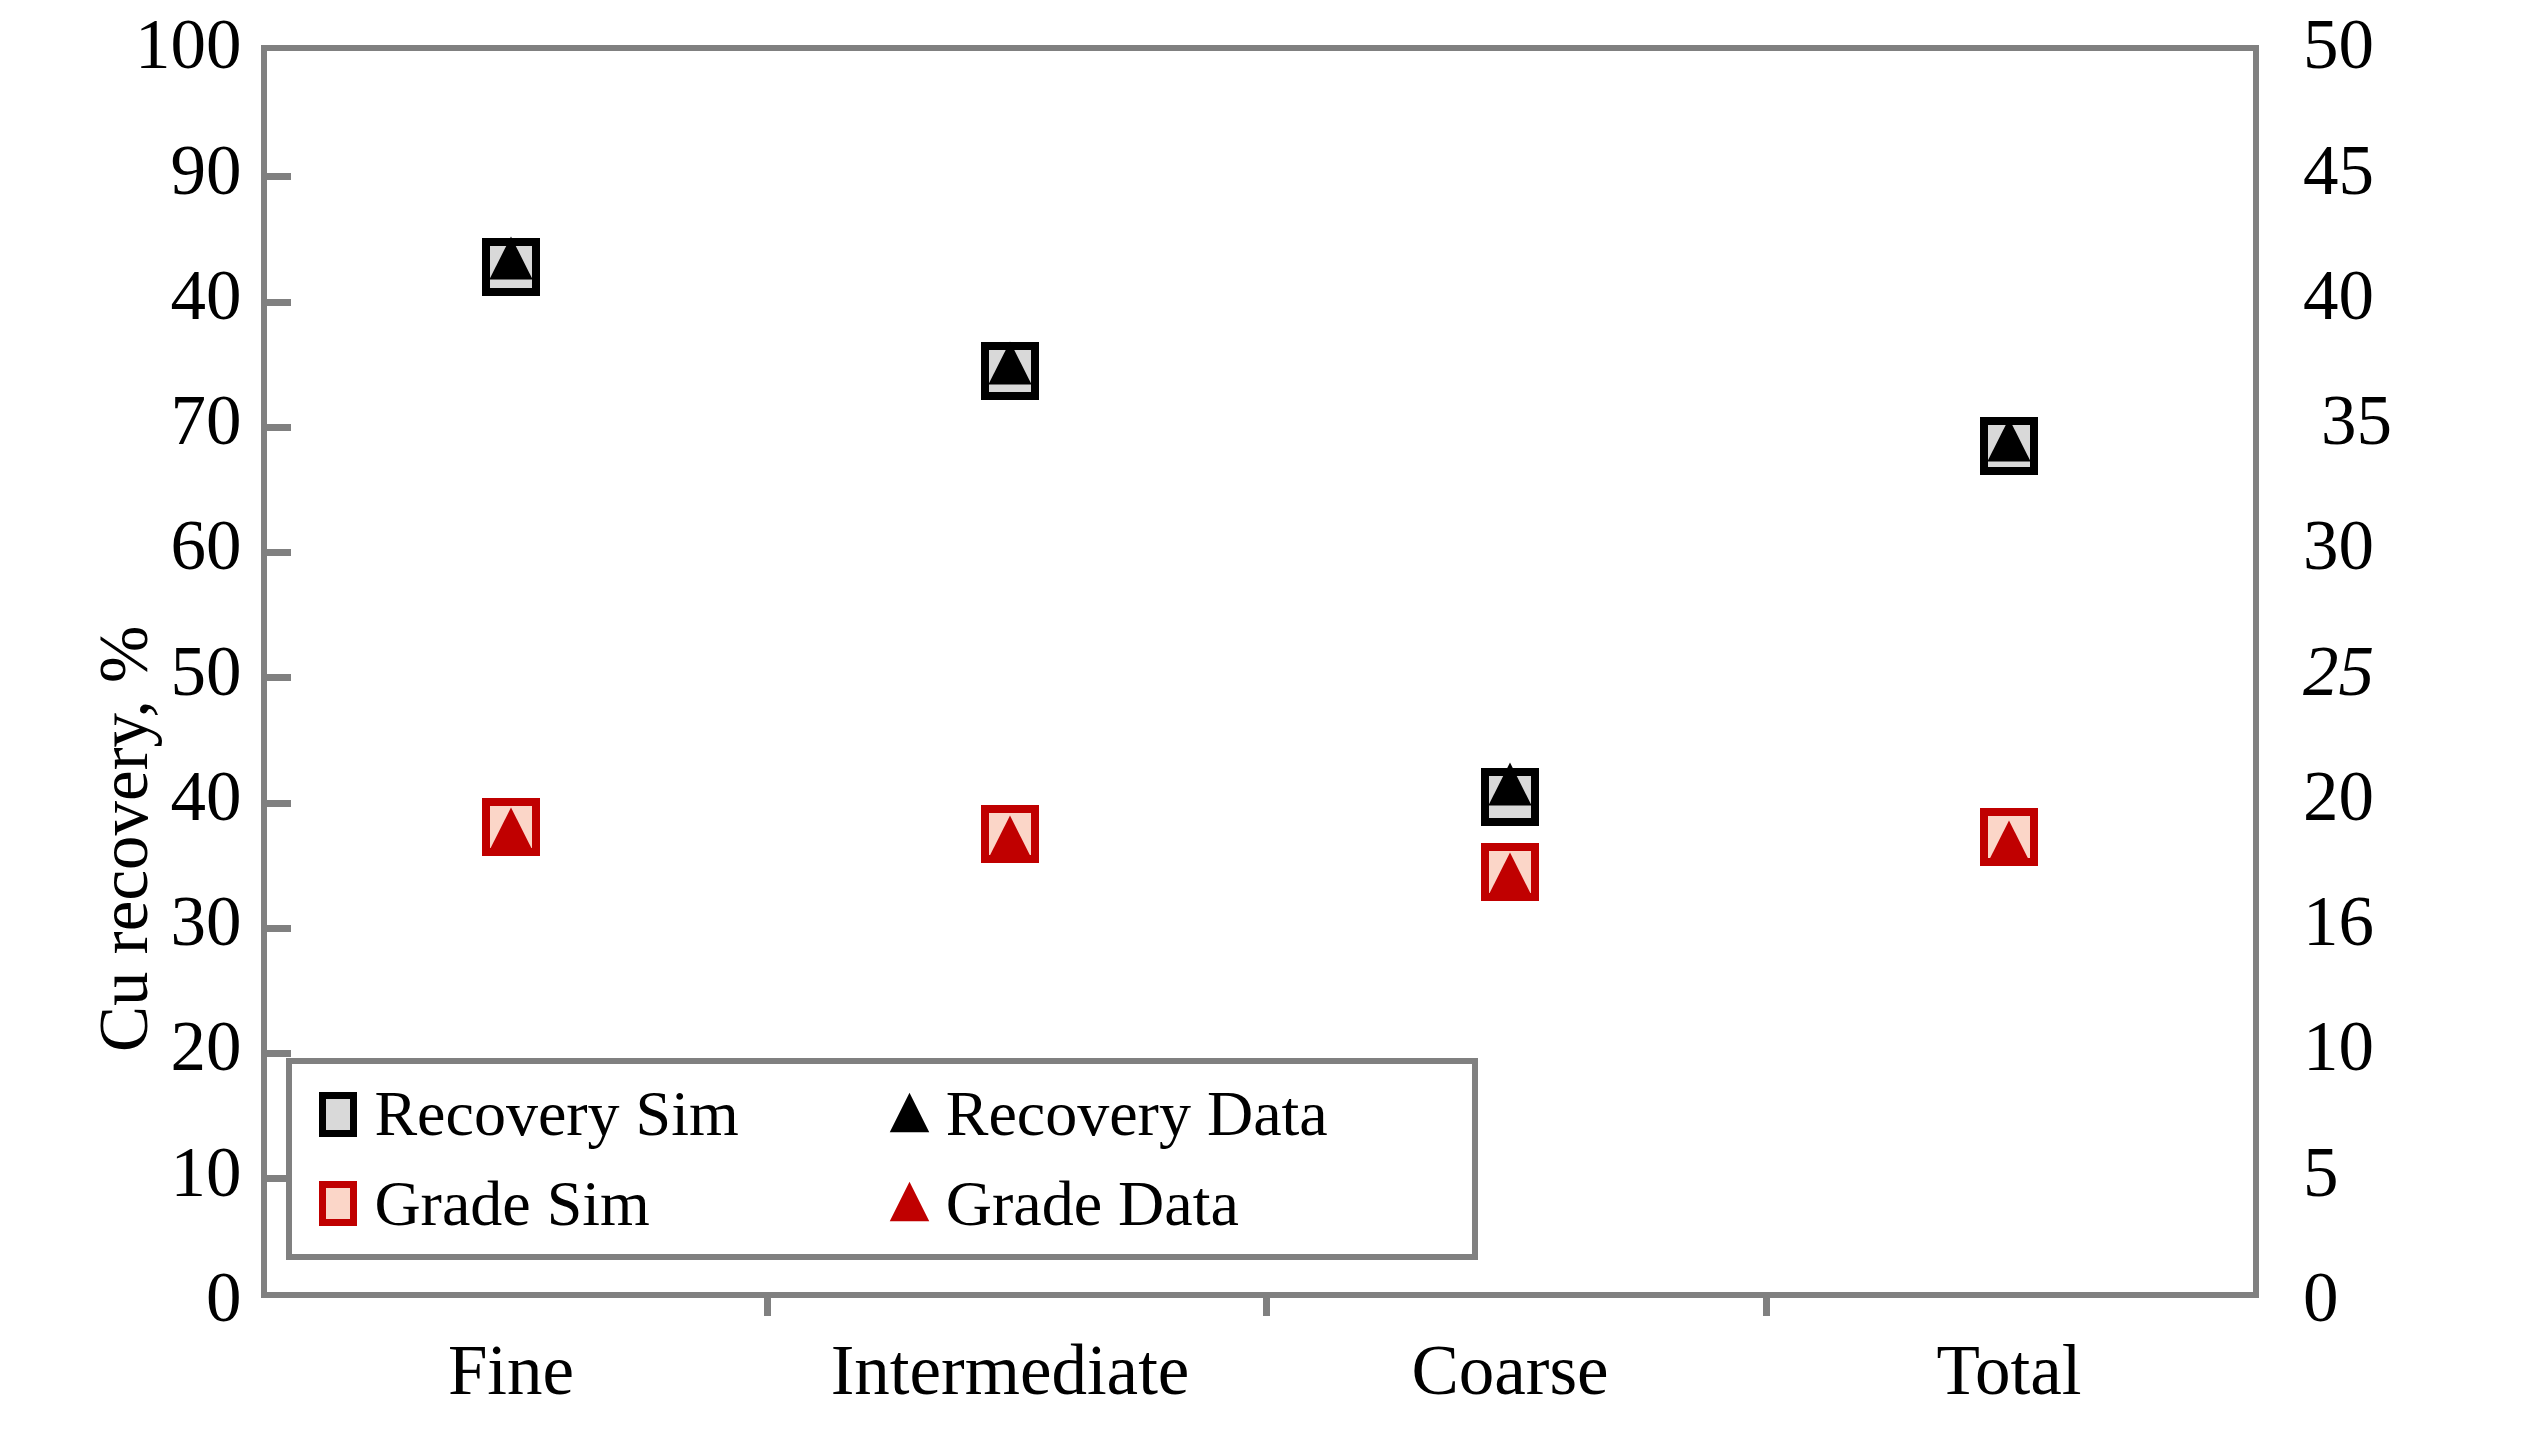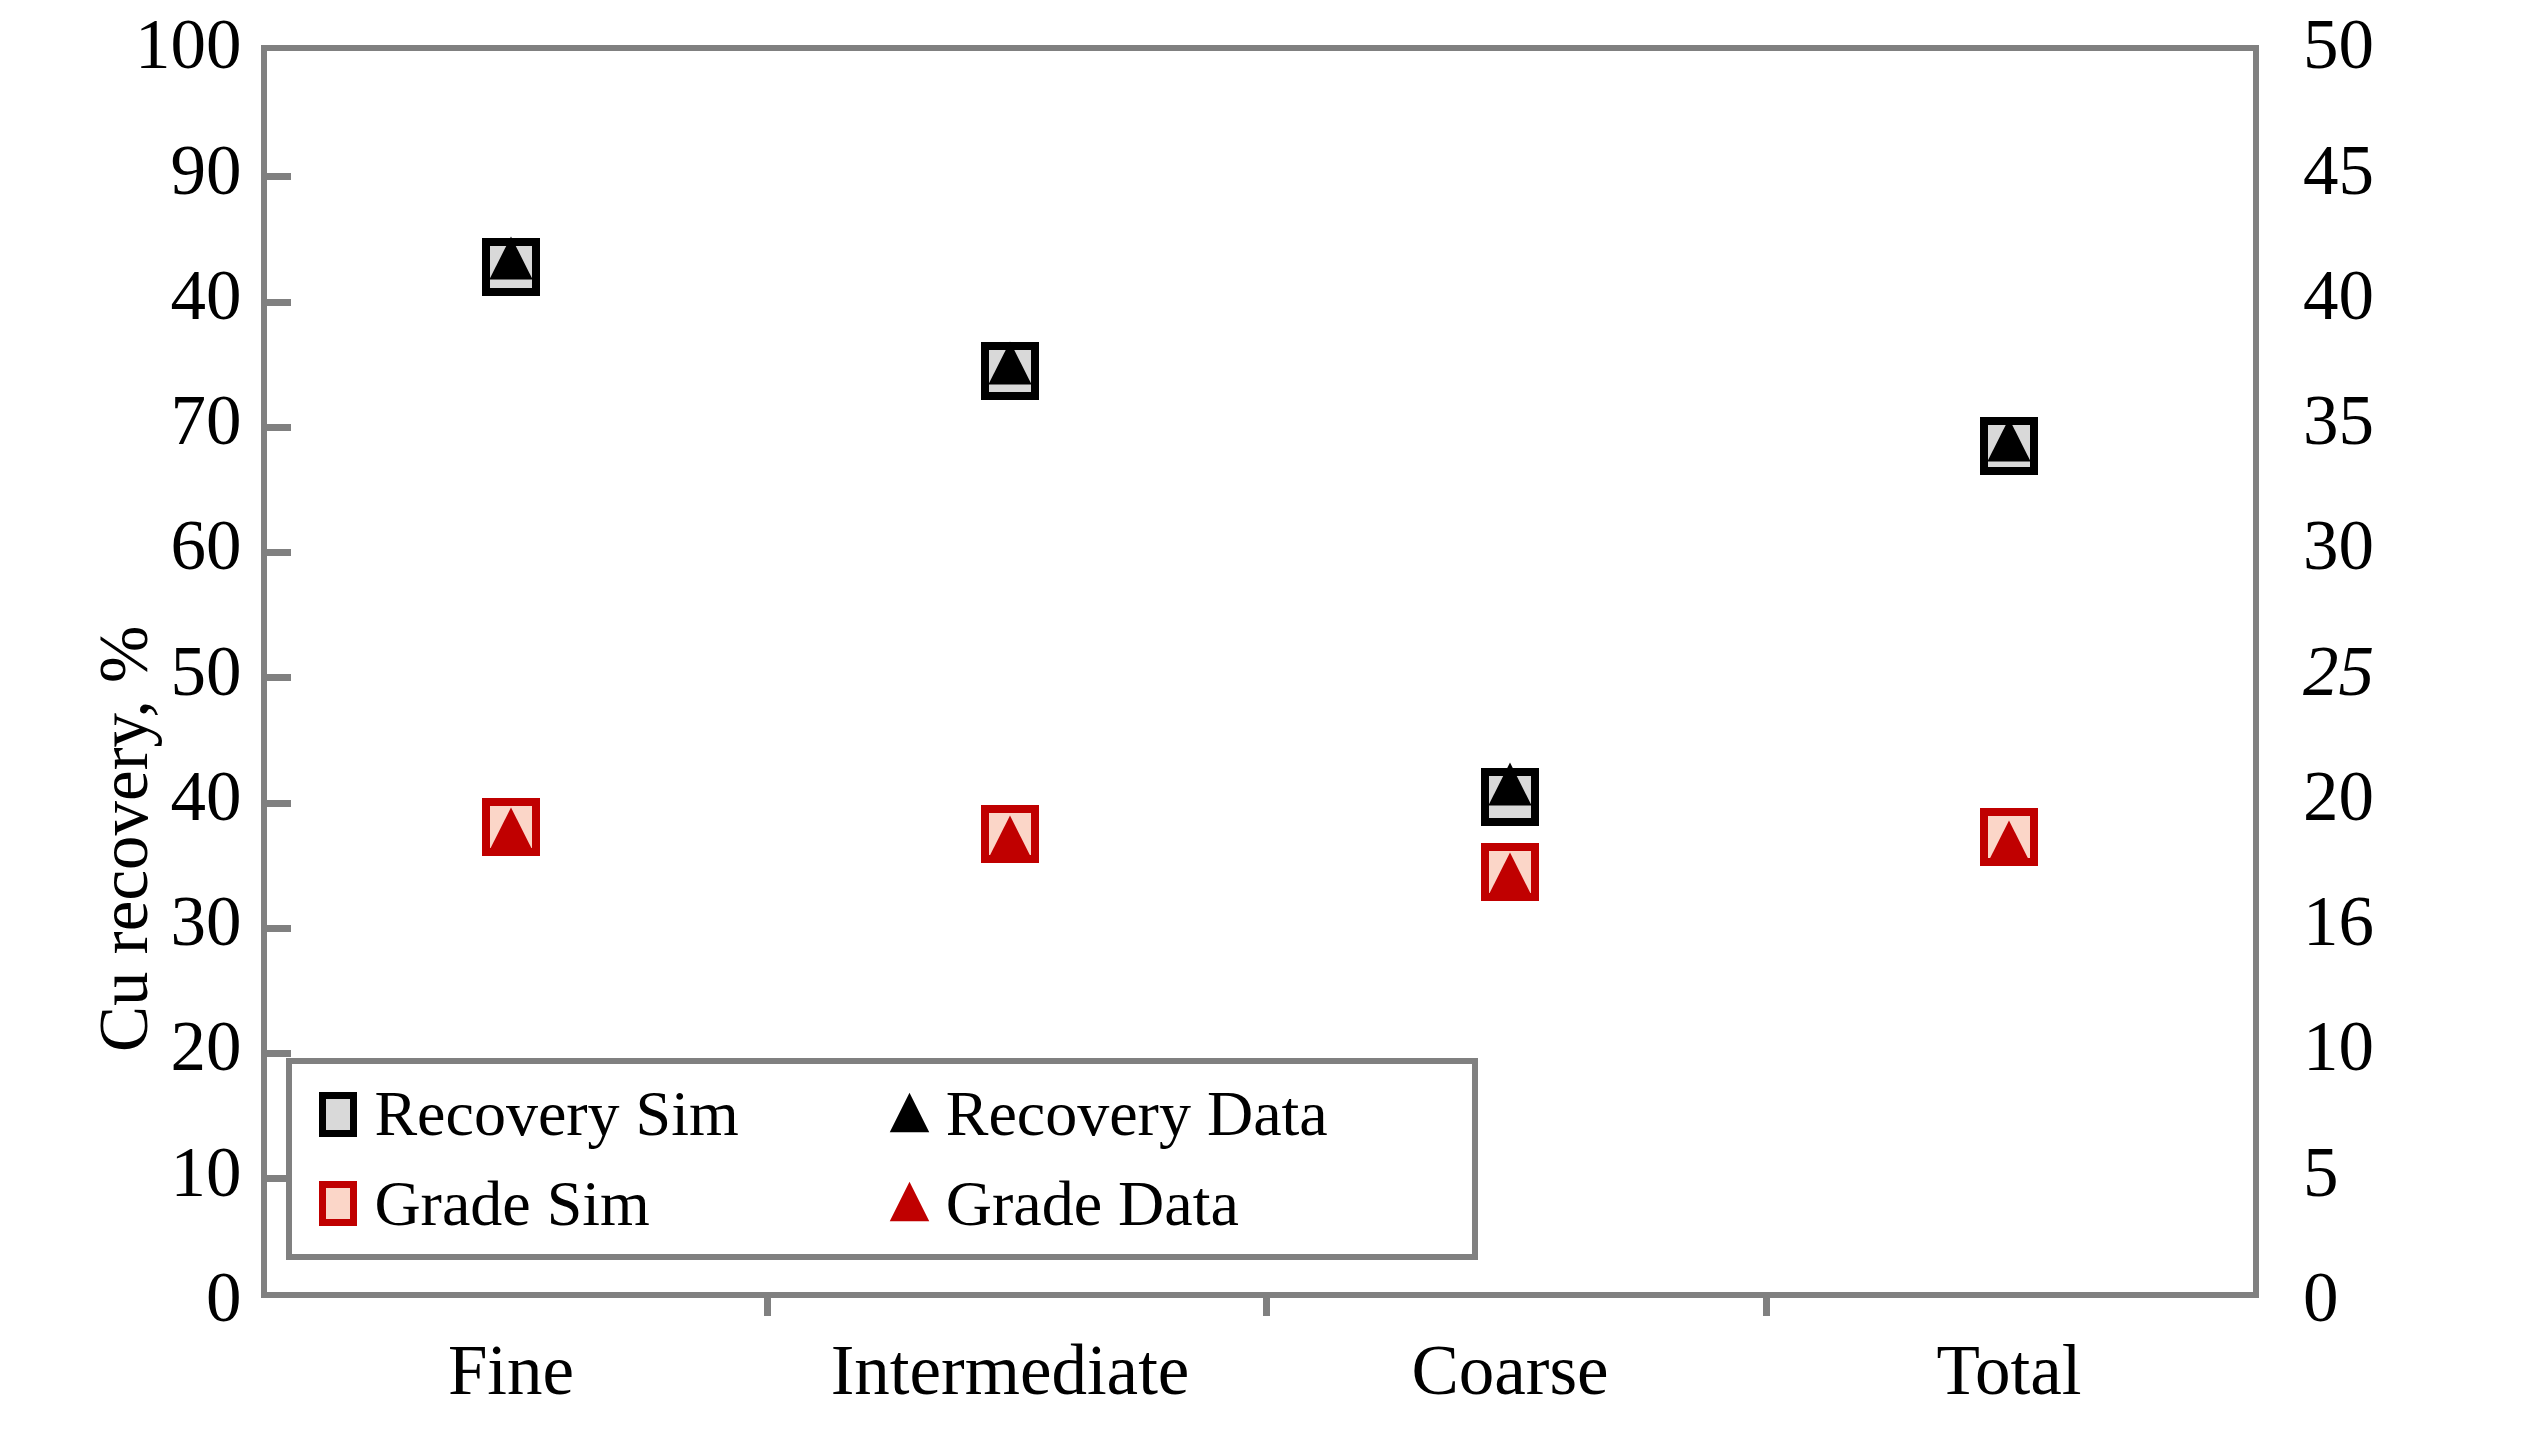--- a/index.html
+++ b/index.html
@@ -202,21 +202,21 @@
       <div class="tick-label" style="top: 886px;">30</div>
       <div class="tick-label" style="top: 1011px;">20</div>
       <div class="tick-label" style="top: 1137px;">10</div>
       <div class="tick-label" style="top: 1262px;">0</div>
     </div>
 
   <div class="tick-col" id="ticks-right">
       <div class="tick-label" style="top: 9.4px;">50</div>
       <div class="tick-label" style="top: 135px; text-align: right;">45</div>
       <div class="tick-label" style="top: 260px;">40</div>
-      <div class="tick-label" style="top: 385px;">35</div>
+      <div class="tick-label" style="top: 385px; margin-left: 18px;">35</div>
       <div class="tick-label" style="top: 510px;">30</div>
       <div class="tick-label" style="top: 636px; font-style: italic;">25</div>
       <div class="tick-label" style="top: 761px;">20</div>
       <div class="tick-label" style="top: 886px;">16</div>
       <div class="tick-label" style="top: 1011px;">10</div>
       <div class="tick-label" style="top: 1137px;">5</div>
       <div class="tick-label" style="top: 1262px;">0</div>
     </div>
 
   <div id="plot-area">

